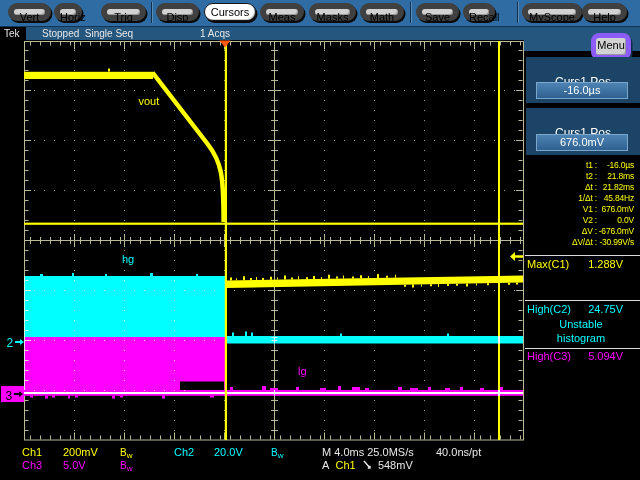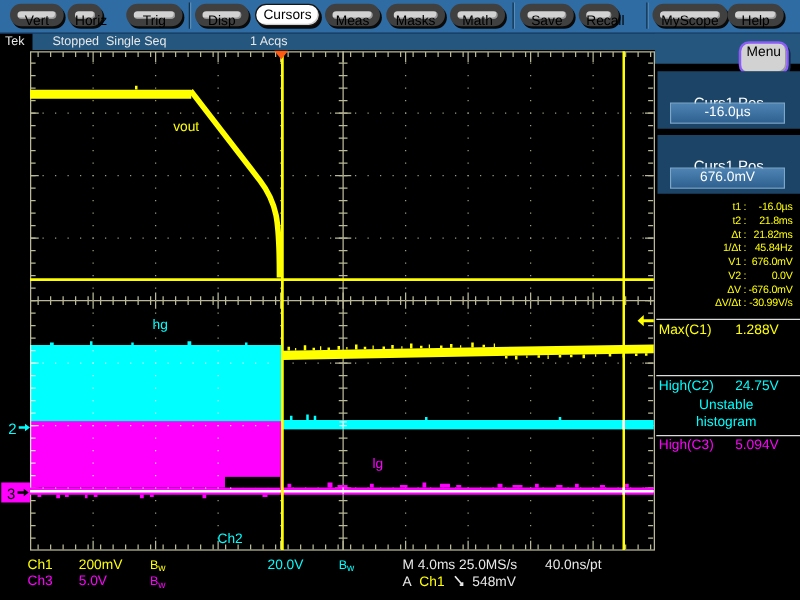--- a/index.html
+++ b/index.html
@@ -7,21 +7,21 @@
   #topbar{left:0;top:0;width:640px;height:27px;background:#2e6ca3;border-bottom:1px solid #12355a}
   .btn{position:absolute;top:3px;height:18px;background:#d2d2d2;border:6px solid #404040;
        border-radius:9px;color:#000;font-size:11px;text-align:center;line-height:16px;
        box-shadow:1.5px 2px 0 #0a0a0a, inset -1px -1px 0 #9a9a9a}
   .btn.sel{background:#ffffff;border:1px solid #161616;box-shadow:1.5px 2px 0 #0a0a0a, inset -1px -1px 0 #d0d0d0}
   .vsep{position:absolute;top:2px;height:21px;width:1px;background:#10304d;box-shadow:1px 0 0 #5a8cb8}
   #statbar{left:0;top:27px;width:640px;height:13px;background:#25567e}
   #statbar2{left:524px;top:27px;width:116px;height:24px;background:#25567e}
   .st{position:absolute;color:#e8e8e8;font-size:10px;line-height:12px}
   #menubtn{position:absolute;left:591px;top:33px;width:40px;height:27px;background:#d2d2d2;
-       border:2px solid #8b5cf6;border-radius:8px;color:#000;font-size:11px;text-align:center;
+       border:5px solid #8b5cf6;border-radius:8px;color:#000;font-size:11px;text-align:center;
        line-height:14px;box-shadow:1.5px 2px 0 #0e2d4a, inset -1px -1px 0 #9a9a9a}
   .panel{position:absolute;left:526px;width:114px;background:#1c4466}
   .ptitle{color:#fff;font-size:12px;font-weight:normal;text-align:center;padding-top:18px}
   .pbox{position:absolute;left:10px;width:92px;height:17px;background:linear-gradient(180deg,#4d83b3,#2f6190);
         border:1px solid #7ba7cc;color:#fff;font-size:11px;text-align:center;line-height:15px}
   .ro{position:absolute;left:524px;width:116px;height:11px;color:#ffff00;font-size:8.5px;letter-spacing:-0.2px;line-height:11px}
   .ro .l{position:absolute;right:43px}
   .ro .v{position:absolute;right:6px}
   .sep{position:absolute;left:525px;width:115px;height:1px;background:#dcdcdc}
   .meas{position:absolute;font-size:11px;line-height:11px}
@@ -203,21 +203,21 @@
 <div class="meas" style="top:304px;left:524px;width:99px;text-align:right;color:#00ffff">24.75V</div>
 <div class="meas" style="left:531px;top:319px;width:100px;text-align:center;color:#00ffff">Unstable</div>
 <div class="meas" style="left:531px;top:333px;width:100px;text-align:center;color:#00ffff">histogram</div>
 <div class="sep" style="top:348px"></div>
 <div class="meas" style="left:527px;top:351px;color:#ff00ff">High(C3)</div>
 <div class="meas" style="top:351px;left:524px;width:99px;text-align:right;color:#ff00ff">5.094V</div>
 
 <div class="meas" style="left:22px;top:447px;color:#ffff00">Ch1</div>
 <div class="meas" style="left:63px;top:447px;color:#ffff00">200mV</div>
 <div class="meas" style="left:120px;top:447px;color:#ffff00;font-size:10px">B<span style="font-size:8px;vertical-align:-2px">w</span></div>
-<div class="meas" style="left:174px;top:426px;color:#00ffff">Ch2</div>
+<div class="meas" style="left:174px;top:447px;color:#00ffff">Ch2</div>
 <div class="meas" style="left:214px;top:447px;color:#00ffff">20.0V</div>
 <div class="meas" style="left:271px;top:447px;color:#00ffff;font-size:10px">B<span style="font-size:8px;vertical-align:-2px">w</span></div>
 <div class="meas" style="left:322px;top:447px;color:#e8e8e8">M 4.0ms 25.0MS/s</div>
 <div class="meas" style="left:436px;top:447px;color:#e8e8e8">40.0ns/pt</div>
 <div class="meas" style="left:22px;top:460px;color:#ff00ff">Ch3</div>
 <div class="meas" style="left:63px;top:460px;color:#ff00ff">5.0V</div>
 <div class="meas" style="left:120px;top:460px;color:#ff00ff;font-size:10px">B<span style="font-size:8px;vertical-align:-2px">w</span></div>
 <div class="meas" style="left:322px;top:460px;color:#e8e8e8">A&nbsp;&nbsp;<span style="color:#ffff00">Ch1</span>&nbsp;&nbsp;<svg width="10" height="10" style="vertical-align:-1px">
       <path d="M2,1 L8,8 M5.8,8 L8,8 L8,5.8" stroke="#e8e8e8" stroke-width="1.4" fill="none"></path>
     </svg>&nbsp;&nbsp;548mV</div>

